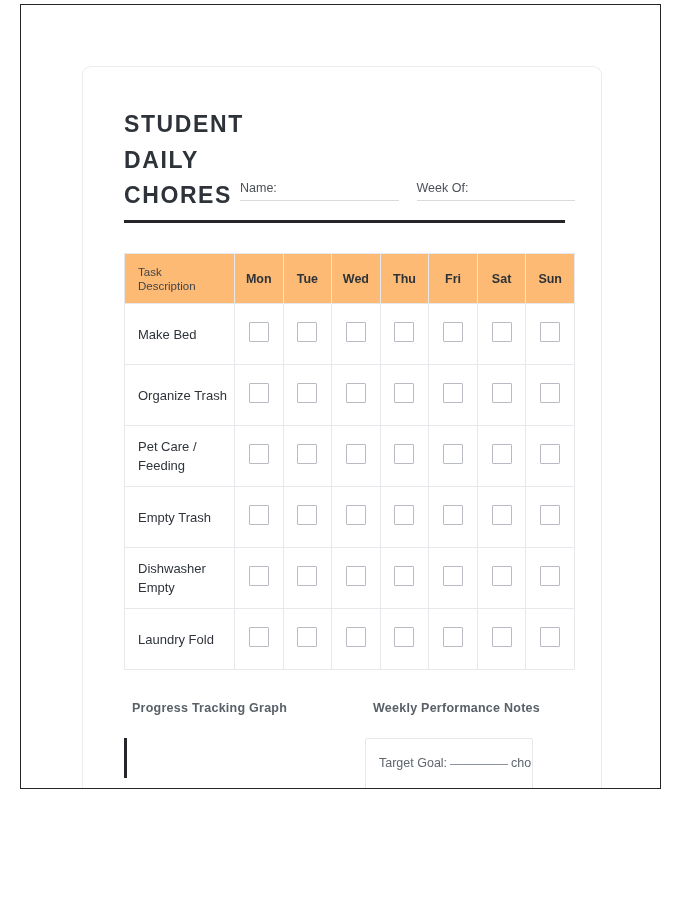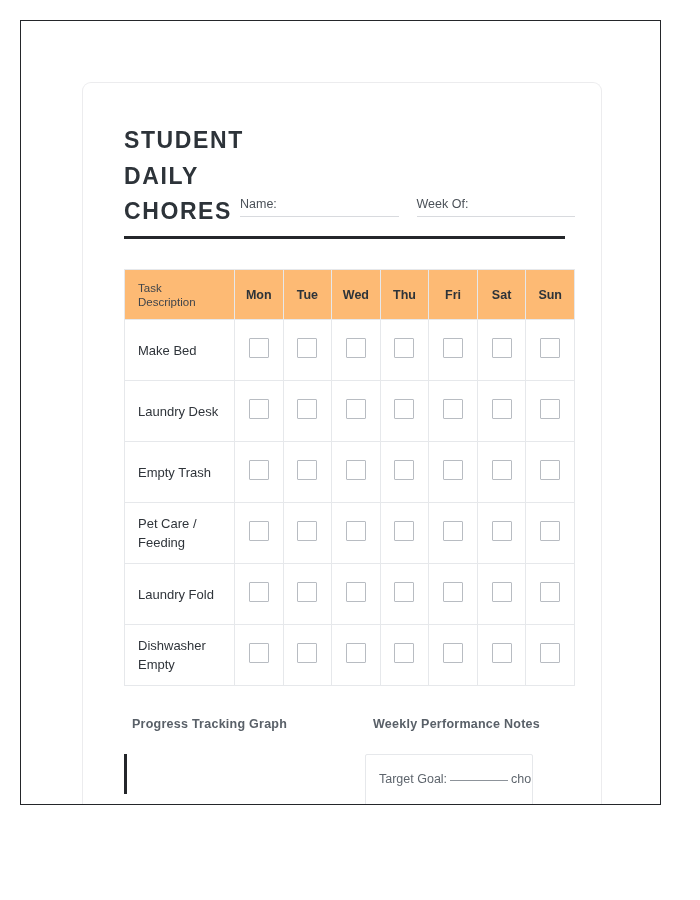--- a/index.html
+++ b/index.html
@@ -13,21 +13,21 @@
     height: 900px;
     overflow: hidden;
     font-family: "Liberation Sans", sans-serif;
     -webkit-font-smoothing: antialiased;
   }
 
   
   #outer-frame {
     position: absolute;
     left: 20px;
-    top: 20px;
+    top: 4px;
     width: 641px;
     height: 785px;
     border: 1.6px solid #24262a;
     box-sizing: border-box;
     background: #ffffff;
     overflow: hidden;
   }
 
   
   #page-card {
@@ -258,61 +258,61 @@
               <td class="td-task">Make Bed</td>
               <td class="td-check"><span class="checkbox"></span></td>
               <td class="td-check"><span class="checkbox"></span></td>
               <td class="td-check"><span class="checkbox"></span></td>
               <td class="td-check"><span class="checkbox"></span></td>
               <td class="td-check"><span class="checkbox"></span></td>
               <td class="td-check"><span class="checkbox"></span></td>
               <td class="td-check"><span class="checkbox"></span></td>
             </tr>
             <tr>
-              <td class="td-task">Laundry Desk</td>
+              <td class="td-task">Organize Trash</td>
+              <td class="td-check"><span class="checkbox"></span></td>
+              <td class="td-check"><span class="checkbox"></span></td>
+              <td class="td-check"><span class="checkbox"></span></td>
+              <td class="td-check"><span class="checkbox"></span></td>
+              <td class="td-check"><span class="checkbox"></span></td>
+              <td class="td-check"><span class="checkbox"></span></td>
+              <td class="td-check"><span class="checkbox"></span></td>
+            </tr>
+            <tr>
+              <td class="td-task">Pet Care / Feeding</td>
               <td class="td-check"><span class="checkbox"></span></td>
               <td class="td-check"><span class="checkbox"></span></td>
               <td class="td-check"><span class="checkbox"></span></td>
               <td class="td-check"><span class="checkbox"></span></td>
               <td class="td-check"><span class="checkbox"></span></td>
               <td class="td-check"><span class="checkbox"></span></td>
               <td class="td-check"><span class="checkbox"></span></td>
             </tr>
             <tr>
               <td class="td-task">Empty Trash</td>
               <td class="td-check"><span class="checkbox"></span></td>
               <td class="td-check"><span class="checkbox"></span></td>
               <td class="td-check"><span class="checkbox"></span></td>
               <td class="td-check"><span class="checkbox"></span></td>
               <td class="td-check"><span class="checkbox"></span></td>
               <td class="td-check"><span class="checkbox"></span></td>
               <td class="td-check"><span class="checkbox"></span></td>
             </tr>
             <tr>
-              <td class="td-task">Pet Care / Feeding</td>
+              <td class="td-task">Dishwasher Empty</td>
               <td class="td-check"><span class="checkbox"></span></td>
               <td class="td-check"><span class="checkbox"></span></td>
               <td class="td-check"><span class="checkbox"></span></td>
               <td class="td-check"><span class="checkbox"></span></td>
               <td class="td-check"><span class="checkbox"></span></td>
               <td class="td-check"><span class="checkbox"></span></td>
               <td class="td-check"><span class="checkbox"></span></td>
             </tr>
             <tr>
               <td class="td-task">Laundry Fold</td>
-              <td class="td-check"><span class="checkbox"></span></td>
-              <td class="td-check"><span class="checkbox"></span></td>
-              <td class="td-check"><span class="checkbox"></span></td>
-              <td class="td-check"><span class="checkbox"></span></td>
-              <td class="td-check"><span class="checkbox"></span></td>
-              <td class="td-check"><span class="checkbox"></span></td>
-              <td class="td-check"><span class="checkbox"></span></td>
-            </tr>
-            <tr>
-              <td class="td-task">Dishwasher Empty</td>
               <td class="td-check"><span class="checkbox"></span></td>
               <td class="td-check"><span class="checkbox"></span></td>
               <td class="td-check"><span class="checkbox"></span></td>
               <td class="td-check"><span class="checkbox"></span></td>
               <td class="td-check"><span class="checkbox"></span></td>
               <td class="td-check"><span class="checkbox"></span></td>
               <td class="td-check"><span class="checkbox"></span></td>
             </tr>
           </tbody>
       </table>

